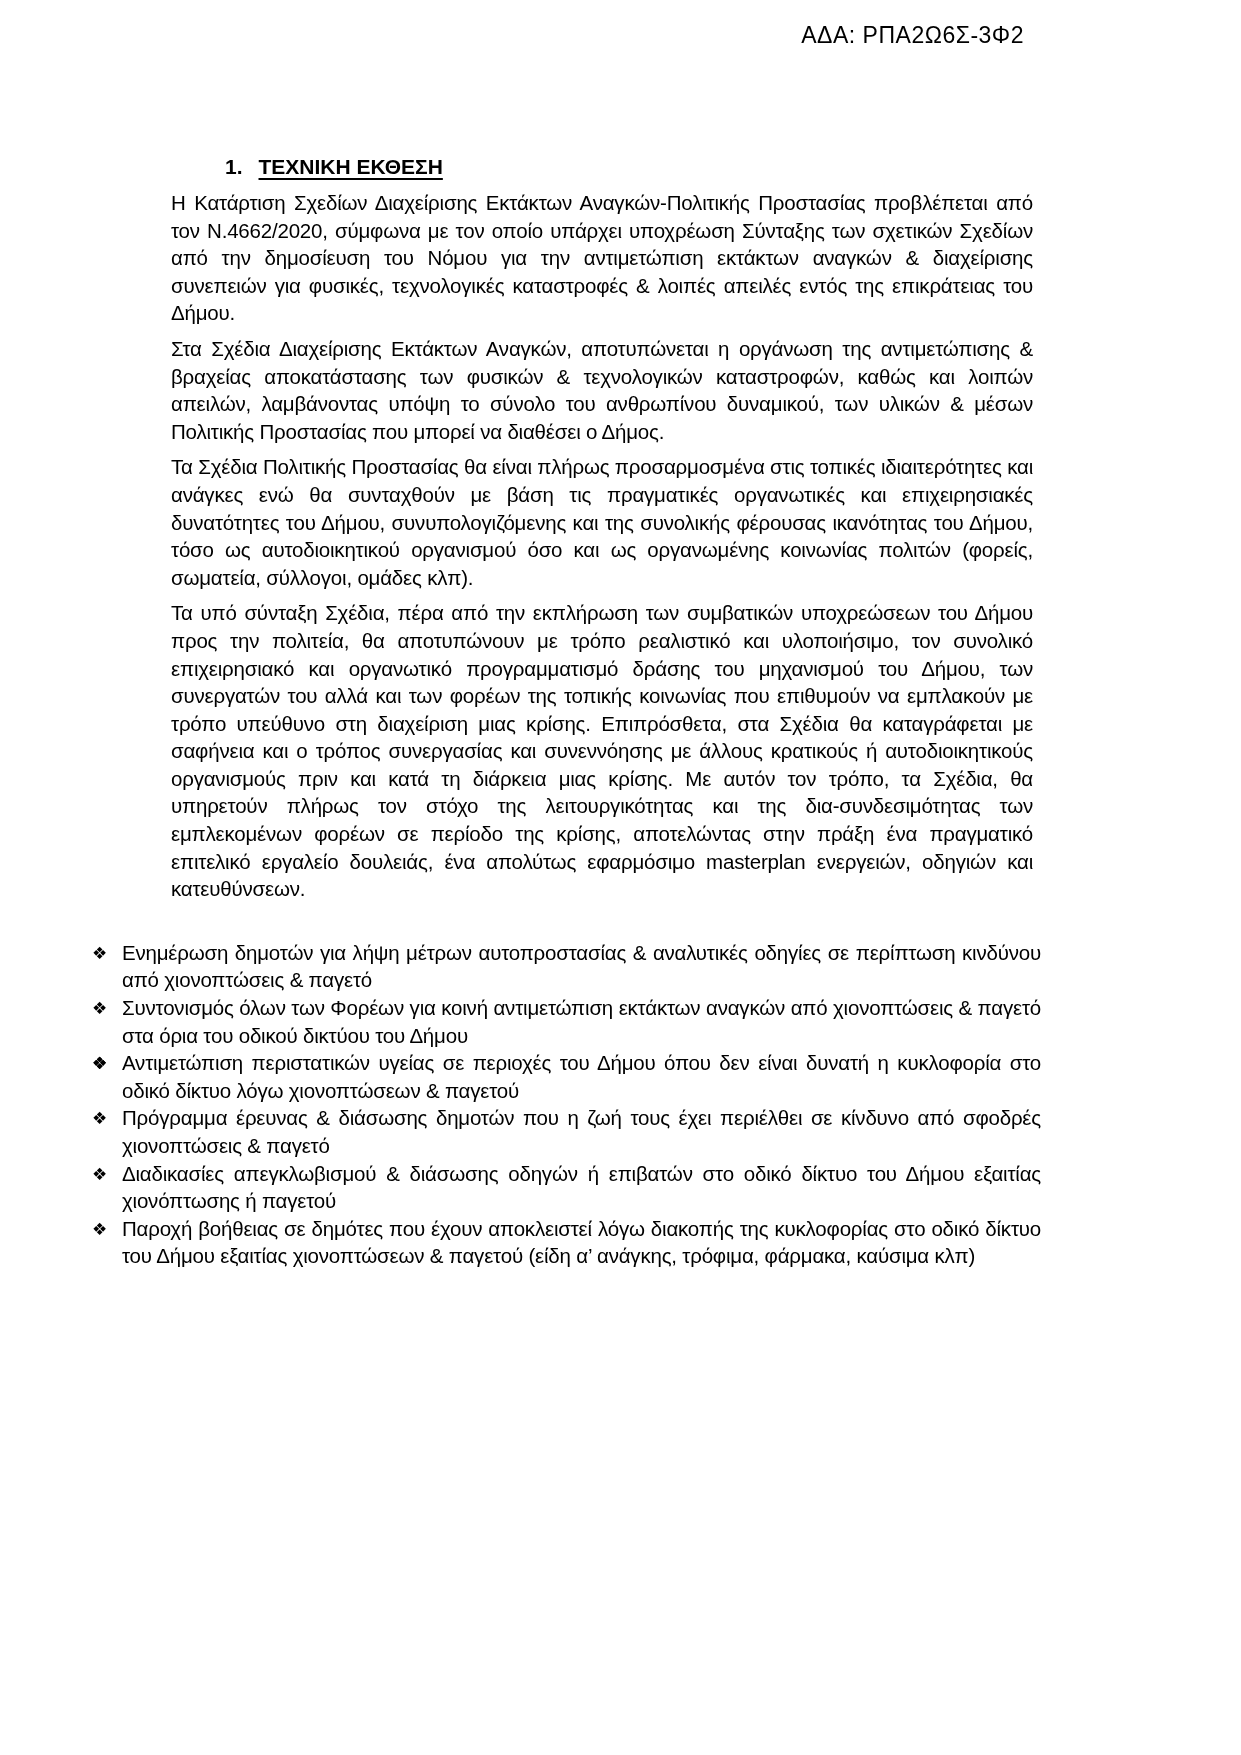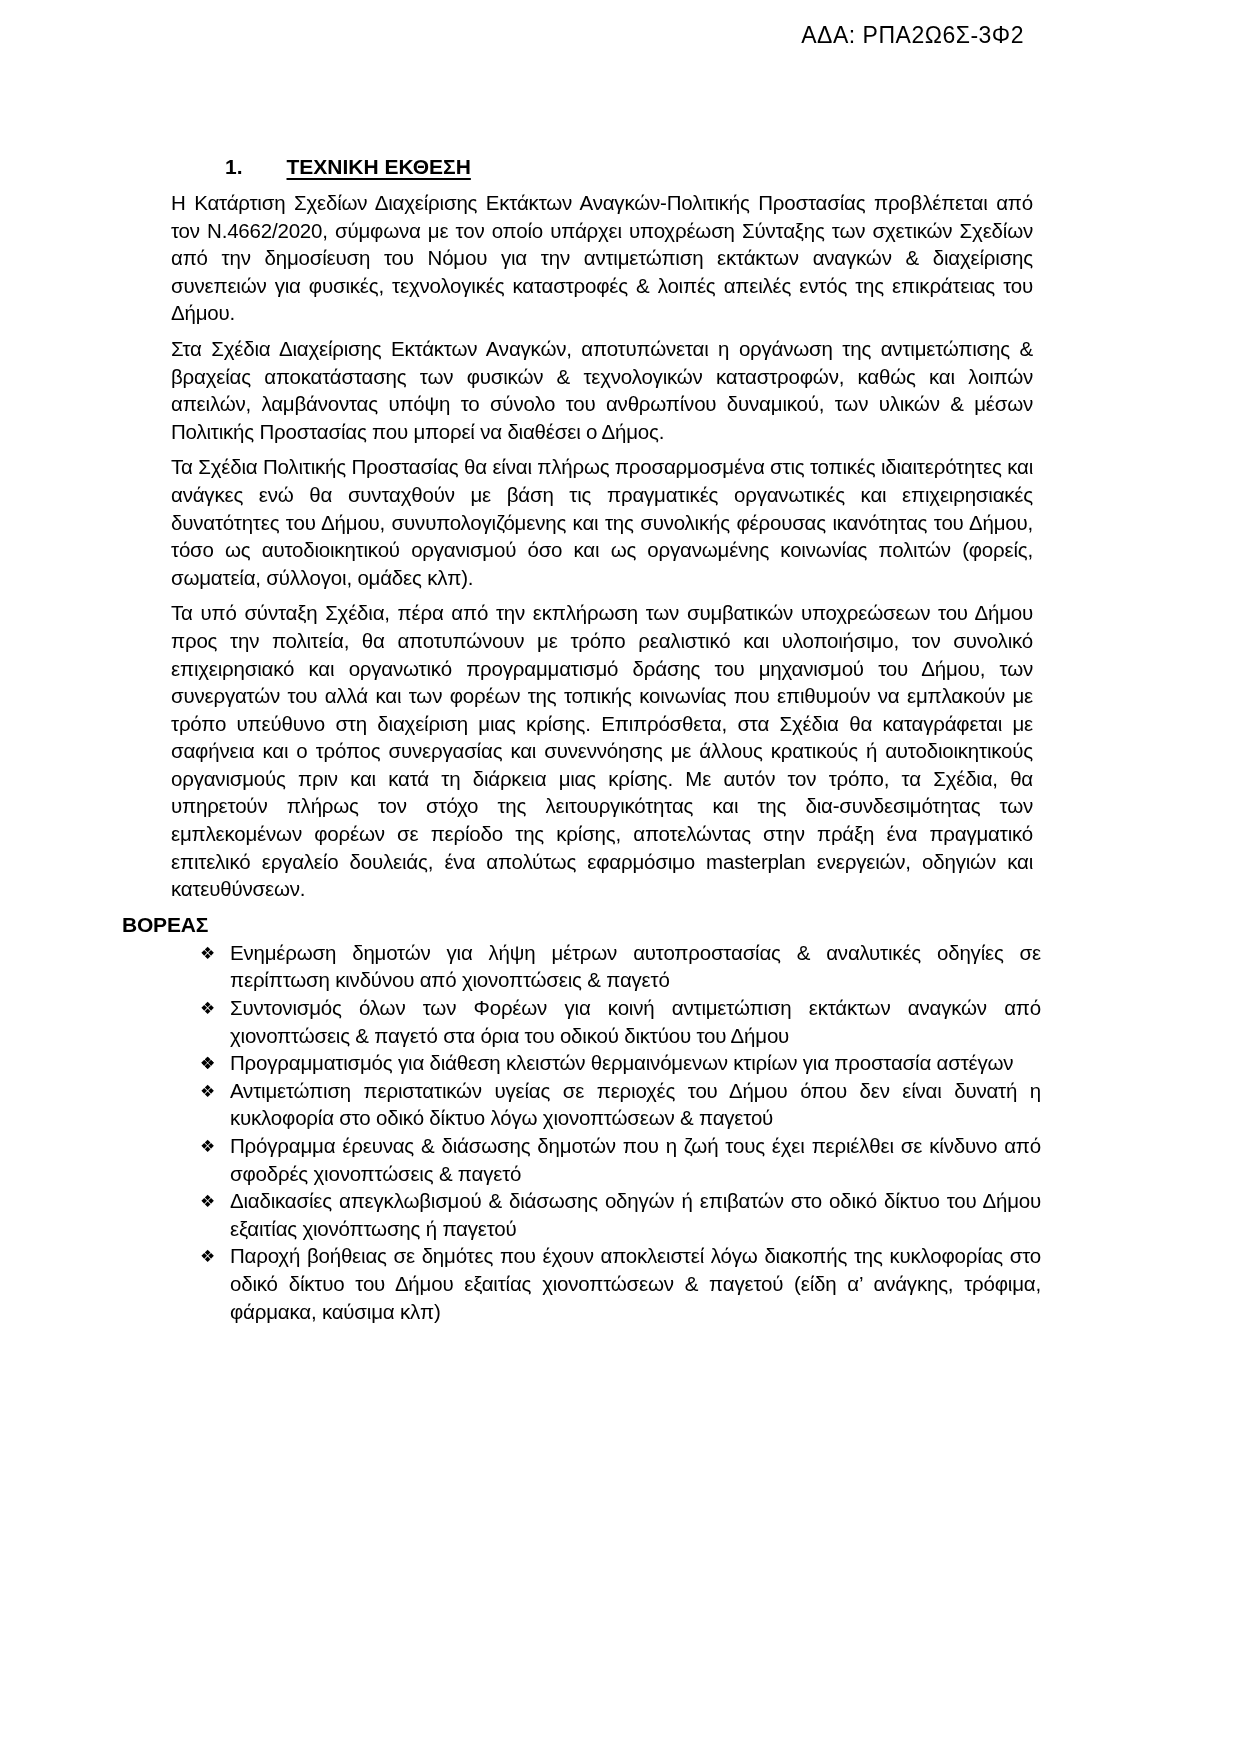--- a/index.html
+++ b/index.html
@@ -31,21 +31,20 @@
     font-size: 21px;
     font-weight: bold;
   }
   .section-number {
     display: inline-block;
     margin-right: 16px;
   }
   .section-title {
     text-decoration: underline;
     text-underline-offset: 4px;
-    margin-left: 28px;
   }
   .body-para {
     margin: 8px;
     font-size: 20.5px;
     line-height: 27.6px;
     text-align: justify;
     letter-spacing: -0.2px;
   }
   .plans-heading {
     margin: 22px 0 26px 0;
@@ -109,37 +108,35 @@
       <span class="section-number">1.</span><span class="section-title">ΤΕΧΝΙΚΗ ΕΚΘΕΣΗ</span>
     </h1>
 
     <p class="body-para">Η Κατάρτιση Σχεδίων Διαχείρισης Εκτάκτων Αναγκών-Πολιτικής Προστασίας προβλέπεται από τον Ν.4662/2020, σύμφωνα με τον οποίο υπάρχει υποχρέωση Σύνταξης των σχετικών Σχεδίων από την δημοσίευση του Νόμου για την αντιμετώπιση εκτάκτων αναγκών &amp; διαχείρισης συνεπειών για φυσικές, τεχνολογικές καταστροφές &amp; λοιπές απειλές εντός της επικράτειας του Δήμου.</p>
     <p class="body-para">Στα Σχέδια Διαχείρισης Εκτάκτων Αναγκών, αποτυπώνεται η οργάνωση της αντιμετώπισης &amp; βραχείας αποκατάστασης των φυσικών &amp; τεχνολογικών καταστροφών, καθώς και λοιπών απειλών, λαμβάνοντας υπόψη το σύνολο του ανθρωπίνου δυναμικού, των υλικών &amp; μέσων Πολιτικής Προστασίας που μπορεί να διαθέσει ο Δήμος.</p>
     <p class="body-para">Τα Σχέδια Πολιτικής Προστασίας θα είναι πλήρως προσαρμοσμένα στις τοπικές ιδιαιτερότητες και ανάγκες ενώ θα συνταχθούν με βάση τις πραγματικές οργανωτικές και επιχειρησιακές δυνατότητες του Δήμου, συνυπολογιζόμενης και της συνολικής φέρουσας ικανότητας του Δήμου, τόσο ως αυτοδιοικητικού οργανισμού όσο και ως οργανωμένης κοινωνίας πολιτών (φορείς, σωματεία, σύλλογοι, ομάδες κλπ).</p>
     <p class="body-para">Τα υπό σύνταξη Σχέδια, πέρα από την εκπλήρωση των συμβατικών υποχρεώσεων του Δήμου προς την πολιτεία, θα αποτυπώνουν με τρόπο ρεαλιστικό και υλοποιήσιμο, τον συνολικό επιχειρησιακό και οργανωτικό προγραμματισμό δράσης του μηχανισμού του Δήμου, των συνεργατών του αλλά και των φορέων της τοπικής κοινωνίας που επιθυμούν να εμπλακούν με τρόπο υπεύθυνο στη διαχείριση μιας κρίσης. Επιπρόσθετα, στα Σχέδια θα καταγράφεται με σαφήνεια και ο τρόπος συνεργασίας και συνεννόησης με άλλους κρατικούς ή αυτοδιοικητικούς οργανισμούς πριν και κατά τη διάρκεια μιας κρίσης. Με αυτόν τον τρόπο, τα Σχέδια, θα υπηρετούν πλήρως τον στόχο της λειτουργικότητας και της δια-συνδεσιμότητας των εμπλεκομένων φορέων σε περίοδο της κρίσης, αποτελώντας στην πράξη ένα πραγματικό επιτελικό εργαλείο δουλειάς, ένα απολύτως εφαρμόσιμο masterplan ενεργειών, οδηγιών και κατευθύνσεων.</p>
 
 
     <div class="plan-entry">
-      <div class="entry-label">ΒΟΡΕΑΣ</div>
       <div class="entry-body">
         <ul class="actions">
           <li>
             <span class="bullet-icon">❖</span>
             <span class="action-text">Ενημέρωση δημοτών για λήψη μέτρων αυτοπροστασίας &amp; αναλυτικές οδηγίες σε περίπτωση κινδύνου από χιονοπτώσεις &amp; παγετό</span>
           </li>
           <li>
             <span class="bullet-icon">❖</span>
             <span class="action-text">Συντονισμός όλων των Φορέων για κοινή αντιμετώπιση εκτάκτων αναγκών από χιονοπτώσεις &amp; παγετό στα όρια του οδικού δικτύου του Δήμου</span>
           </li>
           <li>
             <span class="bullet-icon">❖</span>
           </li>
           <li>
             <span class="bullet-icon">❖</span>
-            <span class="action-text">Προγραμματισμός για διάθεση κλειστών θερμαινόμενων κτιρίων για προστασία αστέγων</span>
           </li>
           <li>
             <span class="bullet-icon">❖</span>
             <span class="action-text">Αντιμετώπιση περιστατικών υγείας σε περιοχές του Δήμου όπου δεν είναι δυνατή η κυκλοφορία στο οδικό δίκτυο λόγω χιονοπτώσεων &amp; παγετού</span>
           </li>
           <li>
             <span class="bullet-icon">❖</span>
             <span class="action-text">Πρόγραμμα έρευνας &amp; διάσωσης δημοτών που η ζωή τους έχει περιέλθει σε κίνδυνο από σφοδρές χιονοπτώσεις &amp; παγετό</span>
           </li>
           <li>

